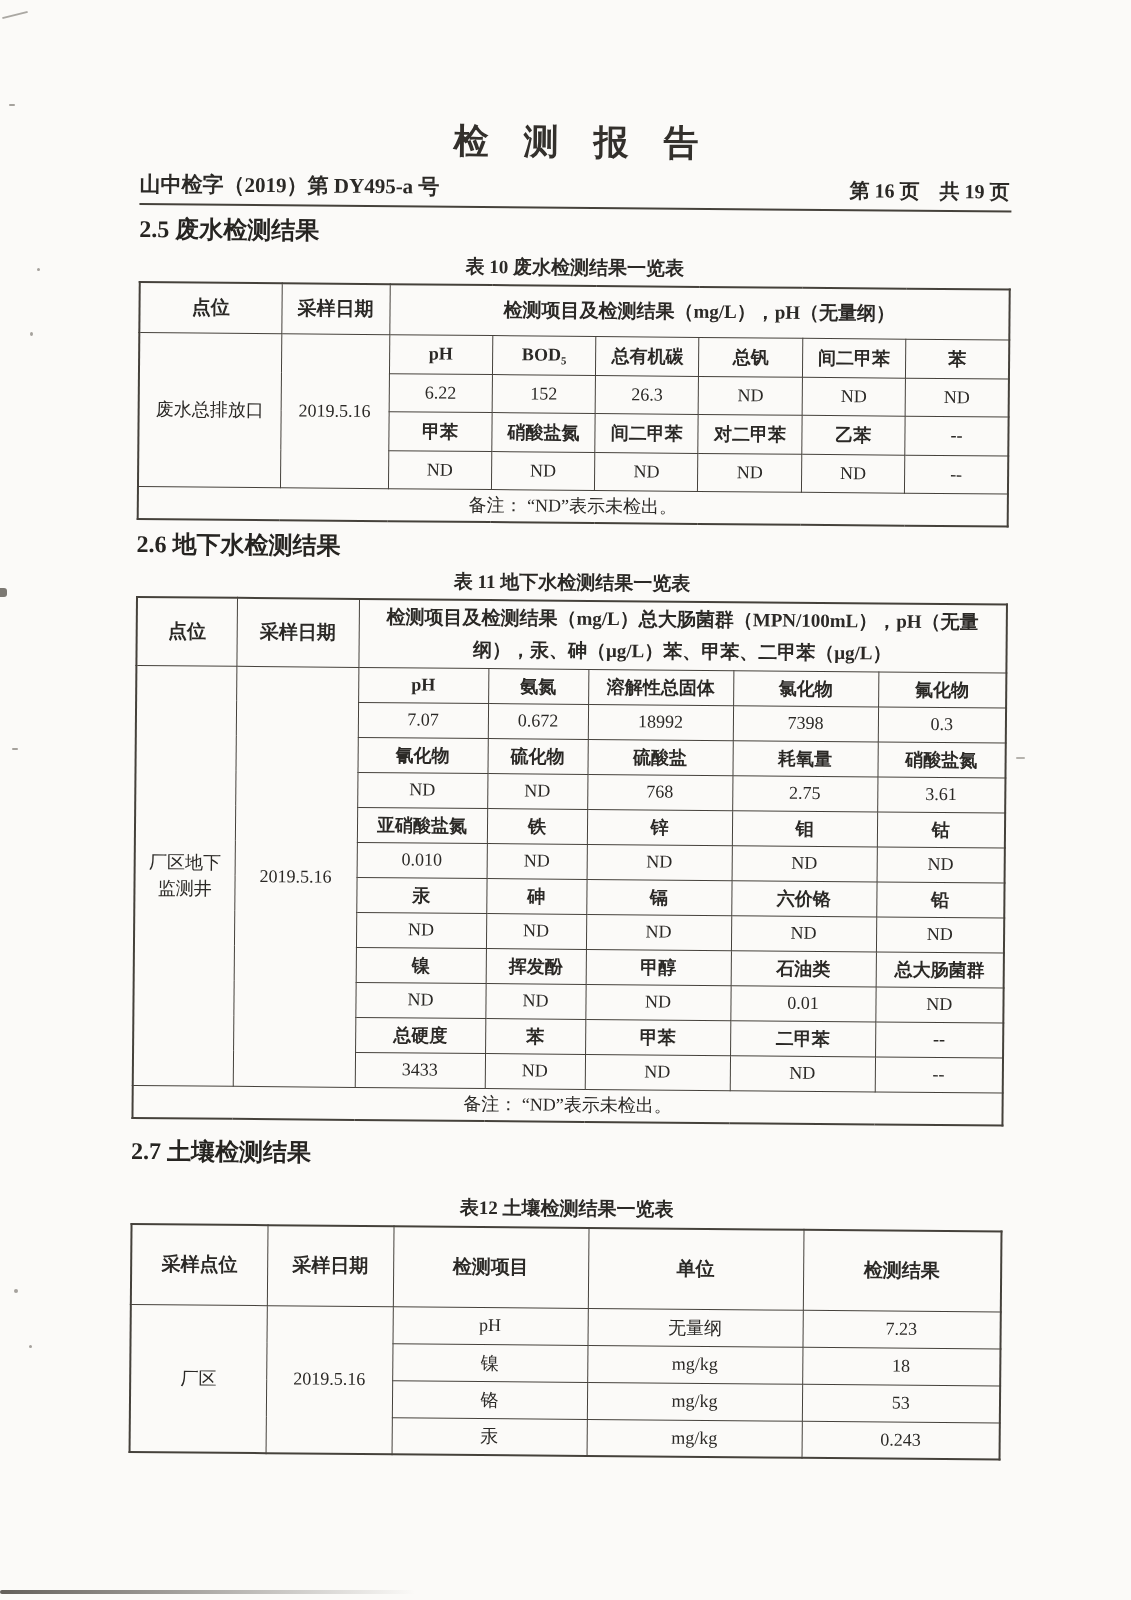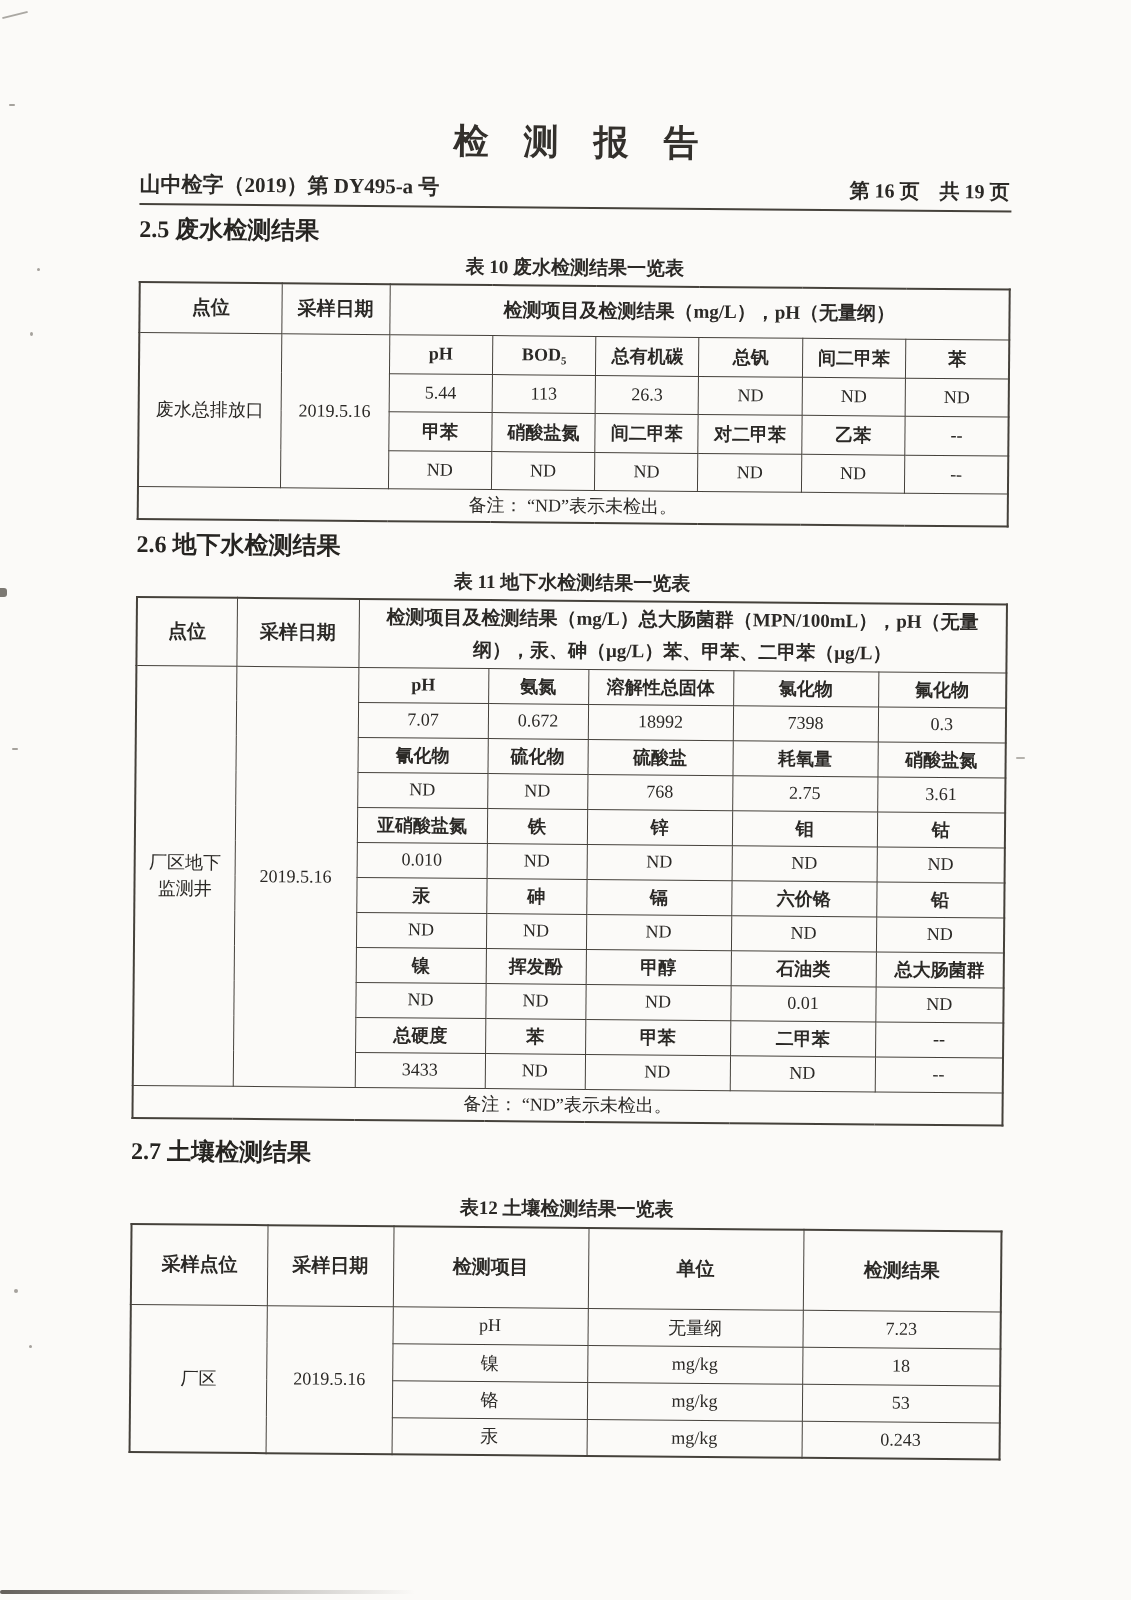--- a/index.html
+++ b/index.html
@@ -127,22 +127,22 @@
         <td rowspan="4" class="v">废水总排放口</td>
         <td rowspan="4" class="v">2019.5.16</td>
         <td class="b">pH</td>
         <td class="b">BOD₅</td>
         <td class="b">总有机碳</td>
         <td class="b">总钒</td>
         <td class="b">间二甲苯</td>
         <td class="b">苯</td>
       </tr>
       <tr class="rv">
-        <td class="v">5.44</td>
-        <td class="v">113</td>
+        <td class="v">6.22</td>
+        <td class="v">152</td>
         <td class="v">26.3</td>
         <td class="v">ND</td>
         <td class="v">ND</td>
         <td class="v">ND</td>
       </tr>
       <tr class="rp">
         <td class="b">甲苯</td>
         <td class="b">硝酸盐氮</td>
         <td class="b">间二甲苯</td>
         <td class="b">对二甲苯</td>

